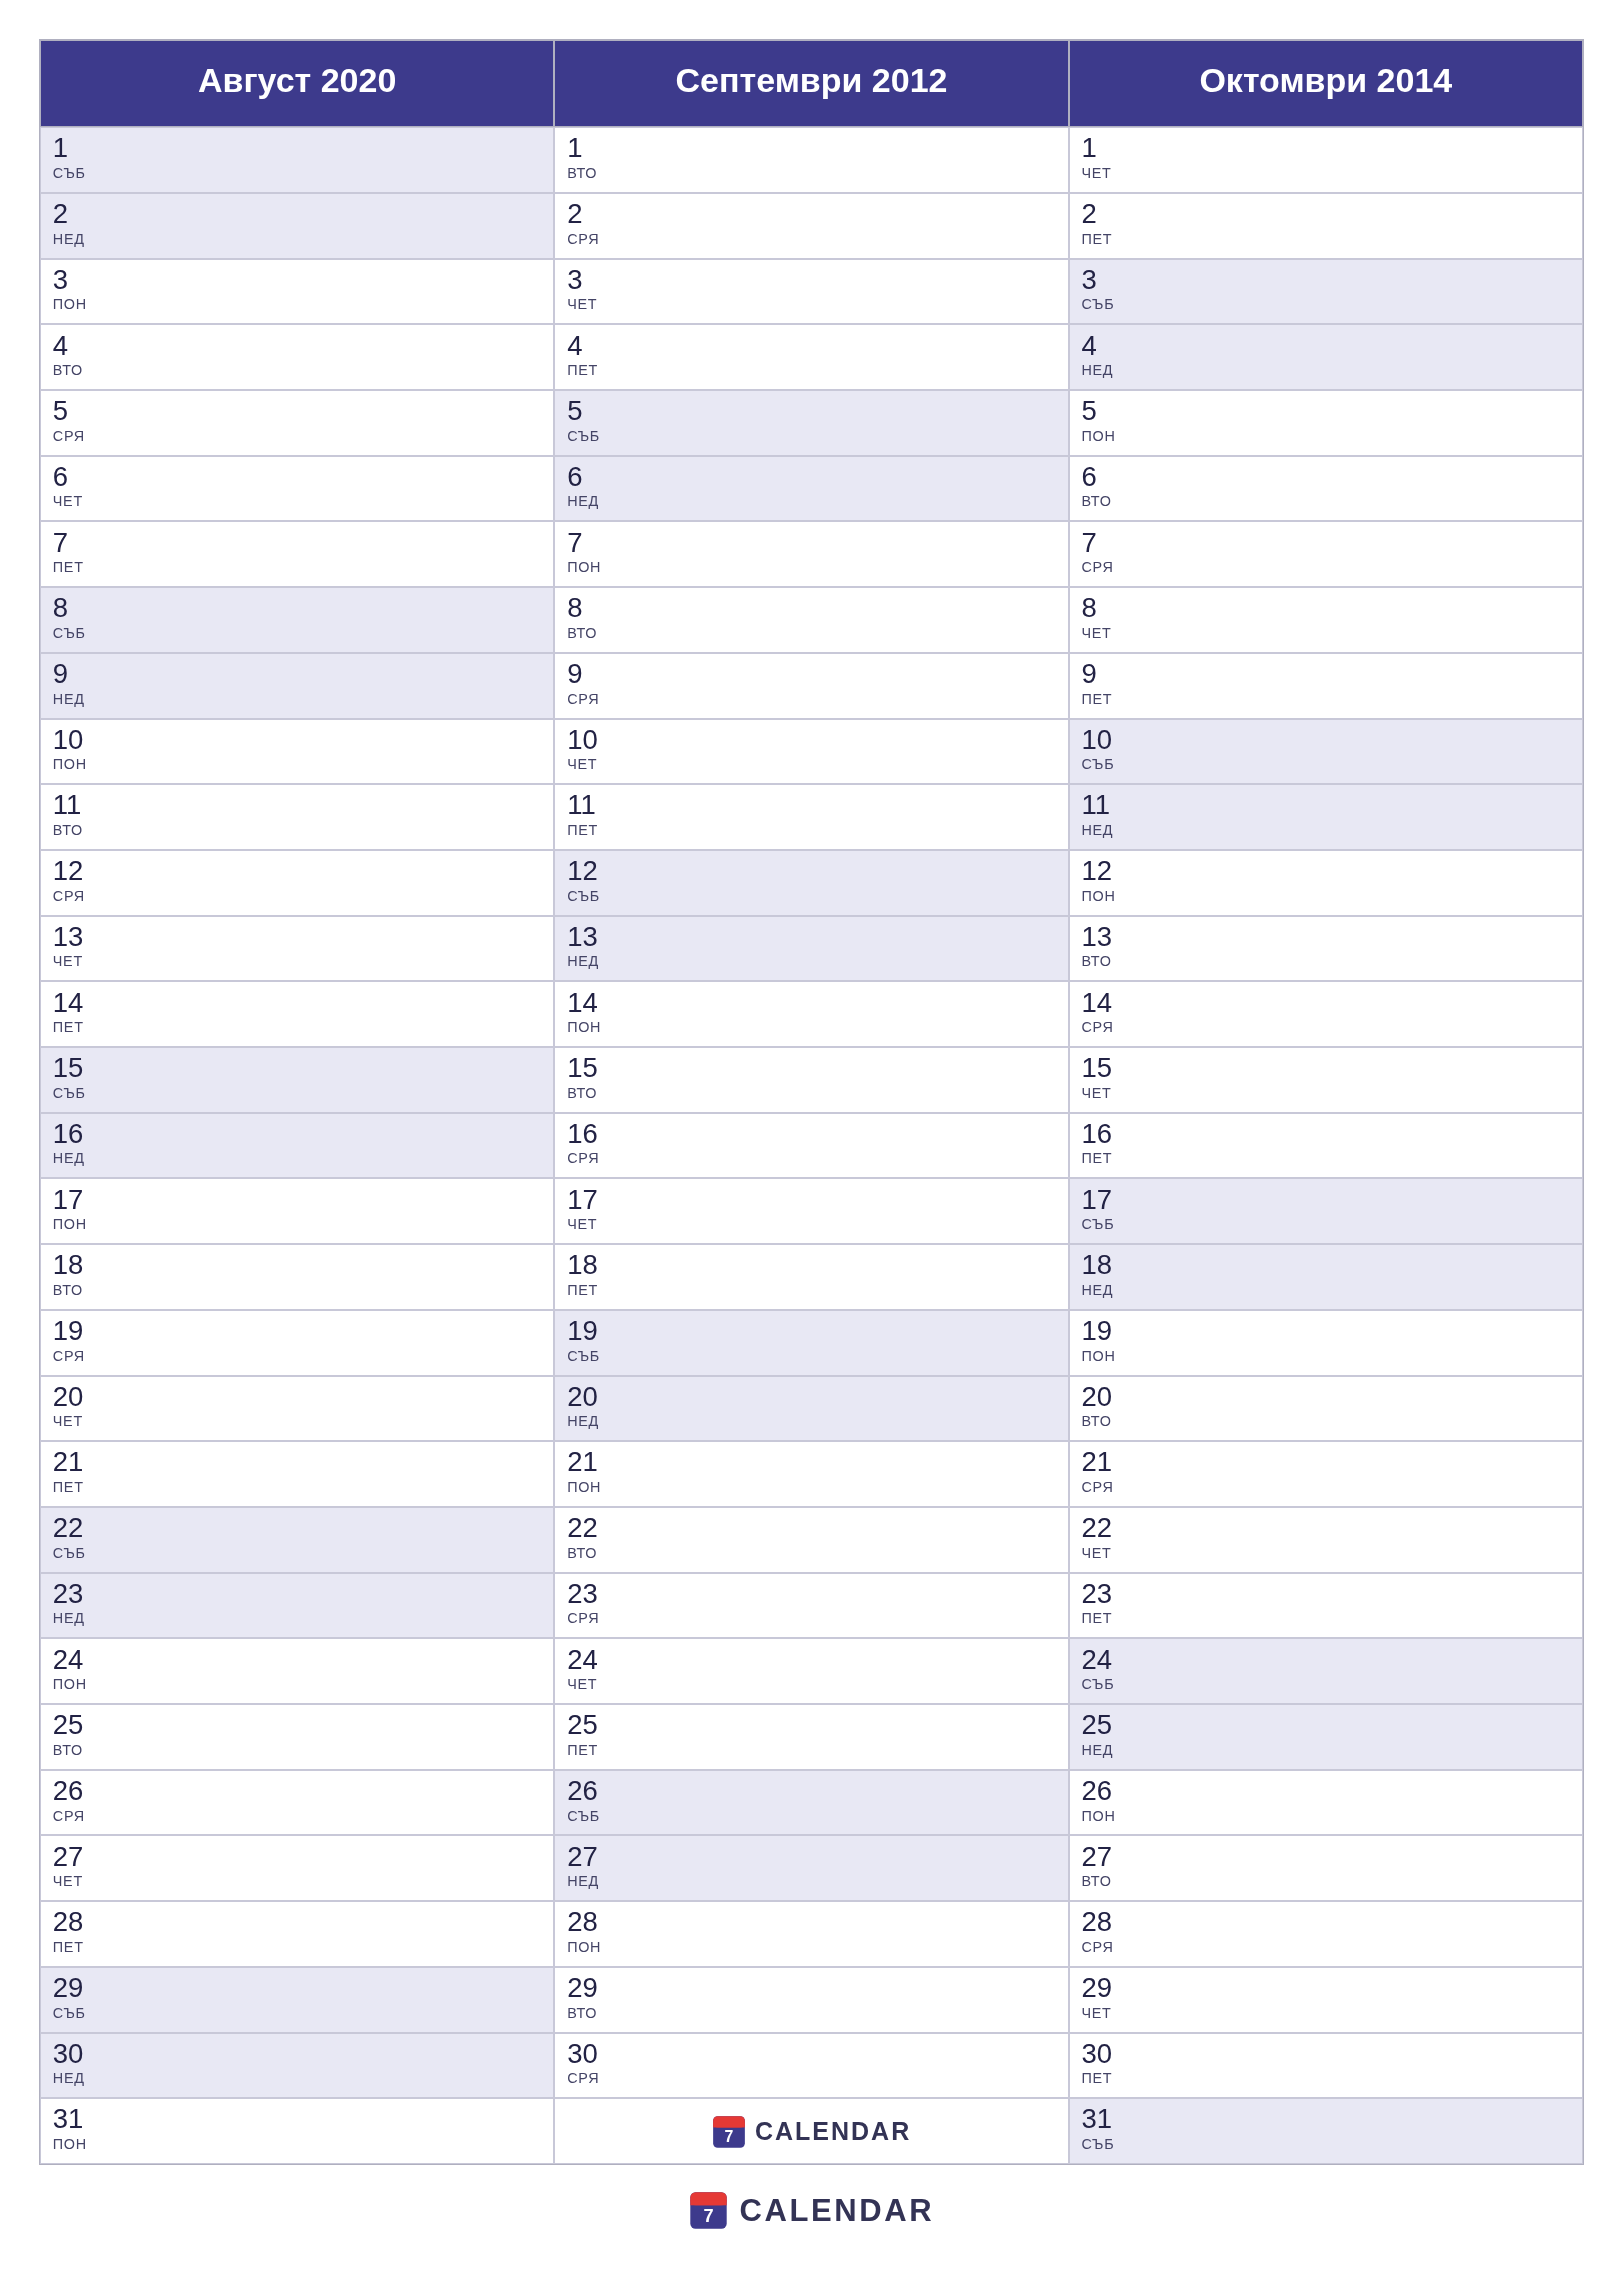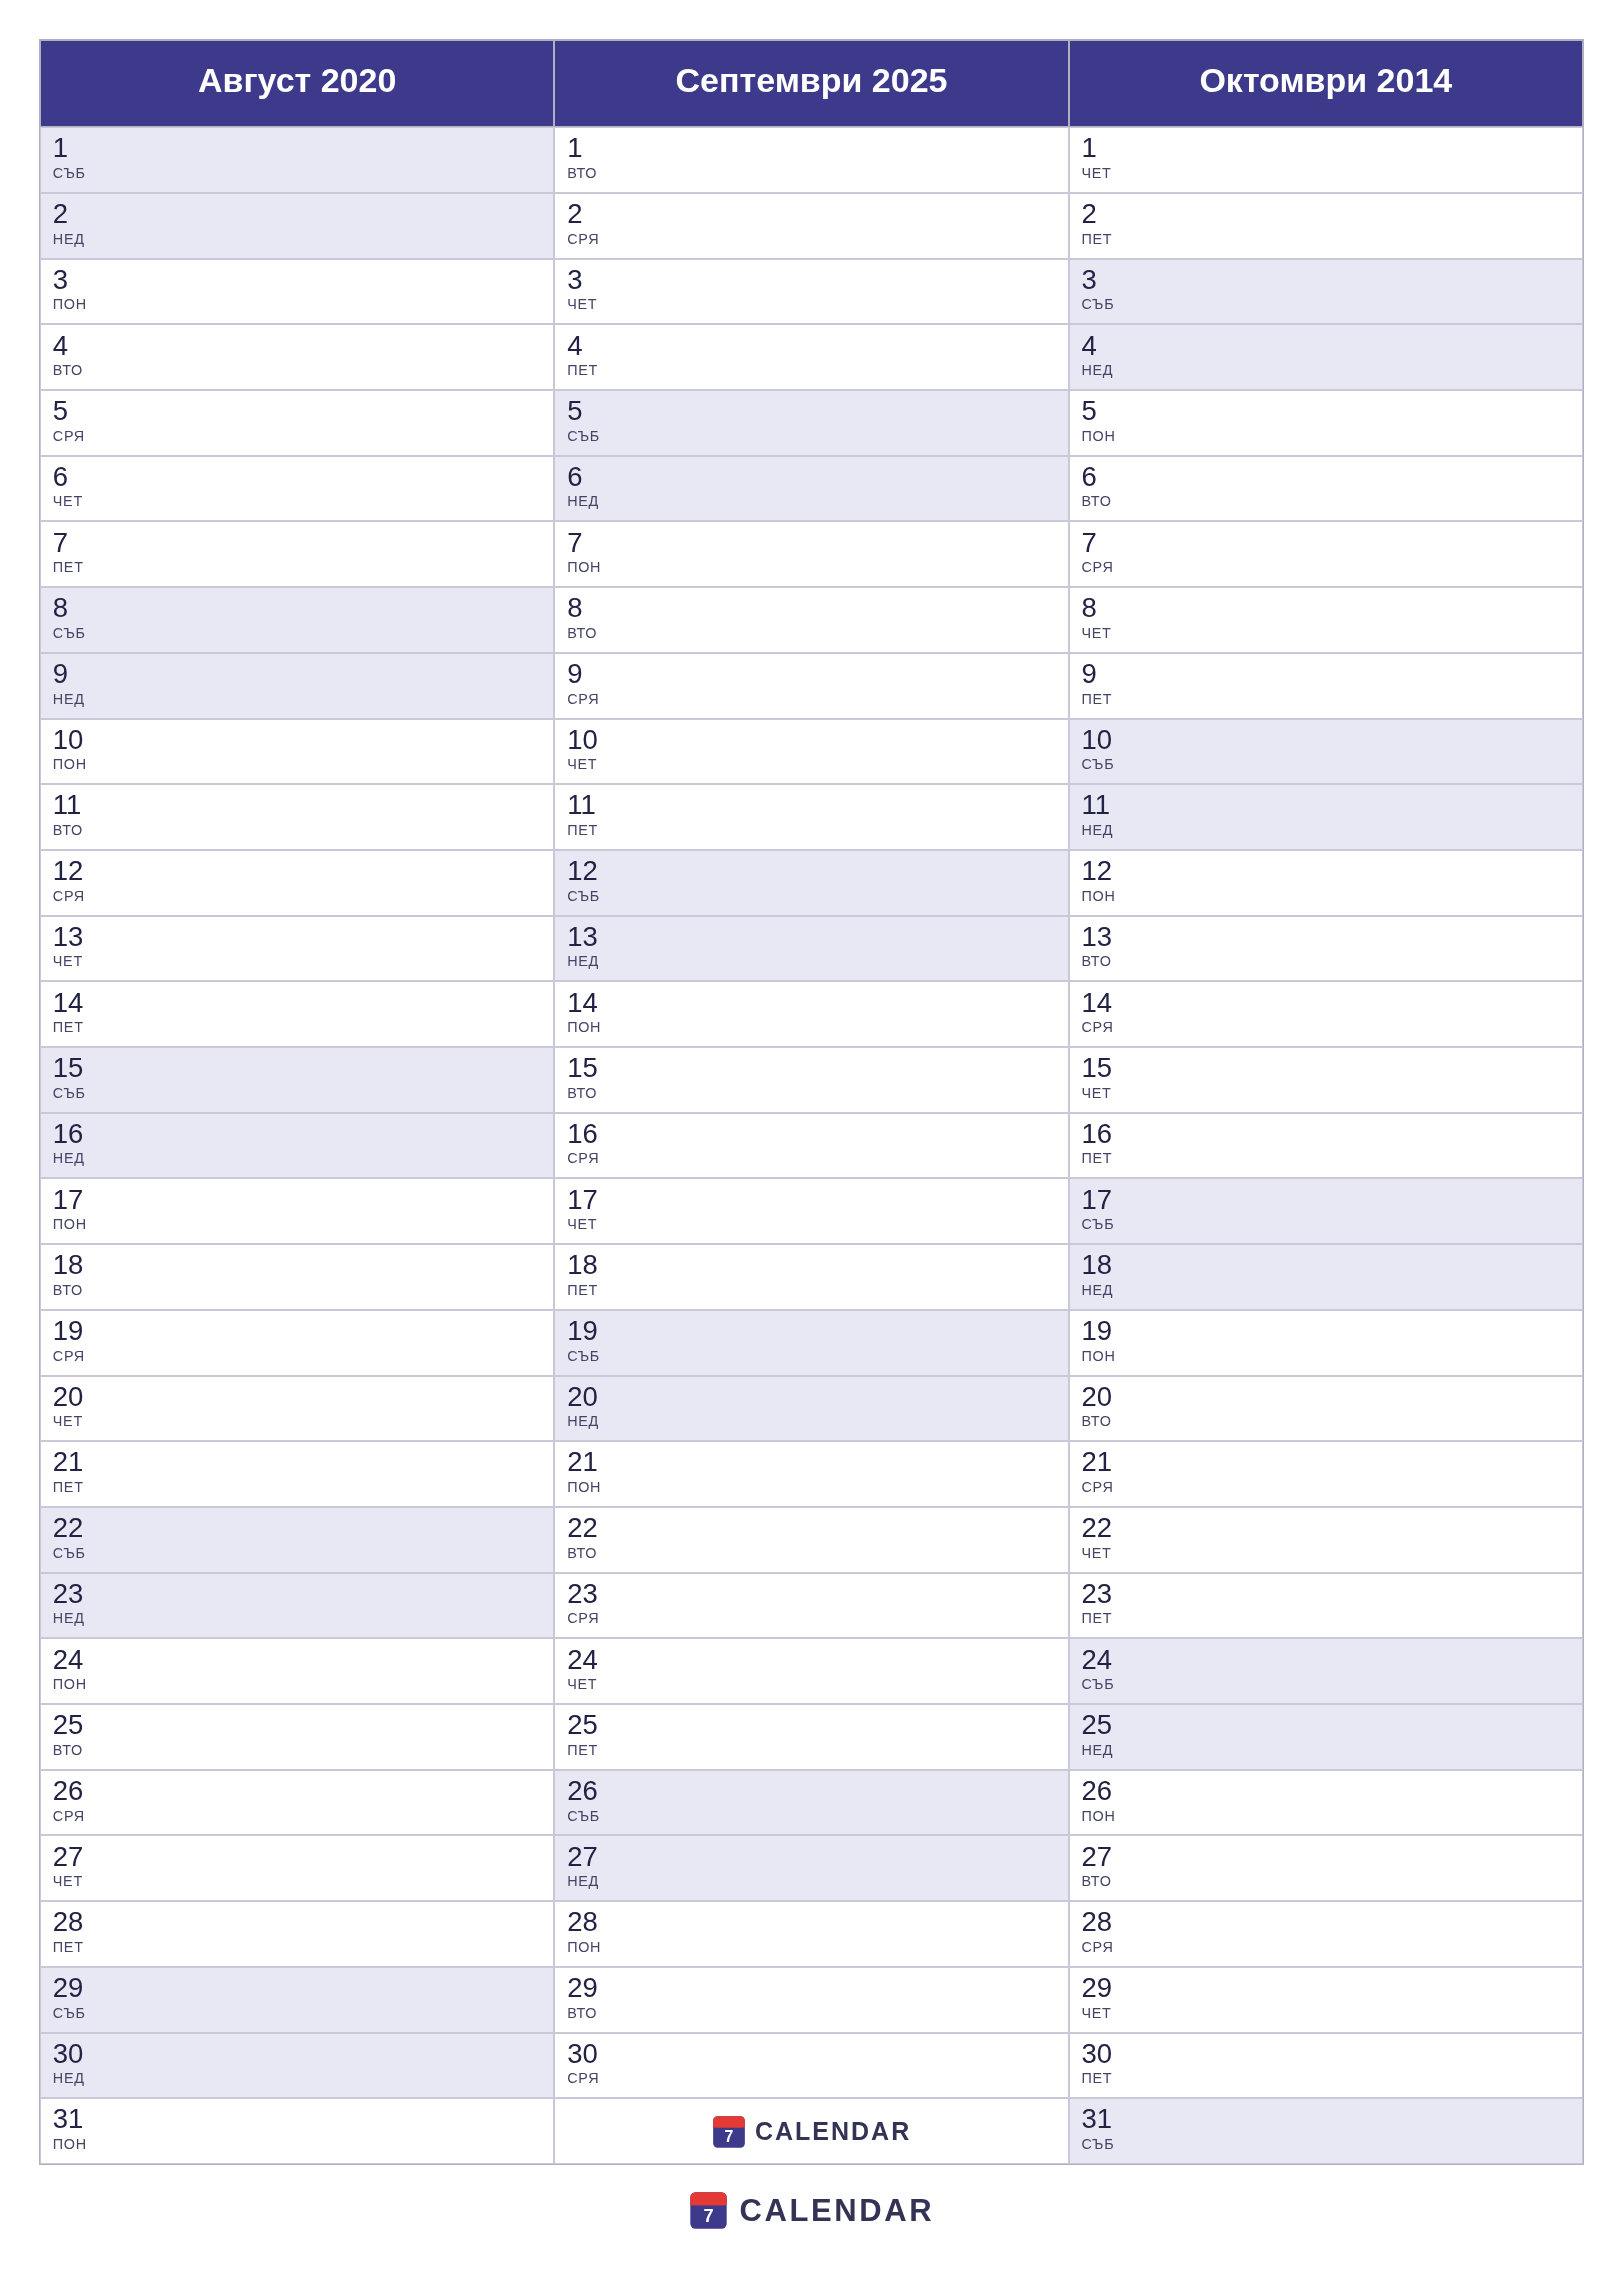--- a/index.html
+++ b/index.html
@@ -65,21 +65,21 @@
       letter-spacing: 2.6px;
     }
   </style>
 </head>
 <body>
 
 <div class="page">
   <div class="calendar-grid" id="calendar-grid">
 
     <div class="month-header" id="header-aug">Август 2020</div>
-    <div class="month-header" id="header-sep">Септември 2025</div>
+    <div class="month-header" id="header-sep">Септември 2012</div>
     <div class="month-header" id="header-oct">Октомври 2014</div>
 
   <div class="day-cell weekend">
         <div class="day-num">1</div>
         <div class="day-name">СЪБ</div>
       </div>
       <div class="day-cell">
         <div class="day-num">1</div>
         <div class="day-name">ВТО</div>
       </div>

